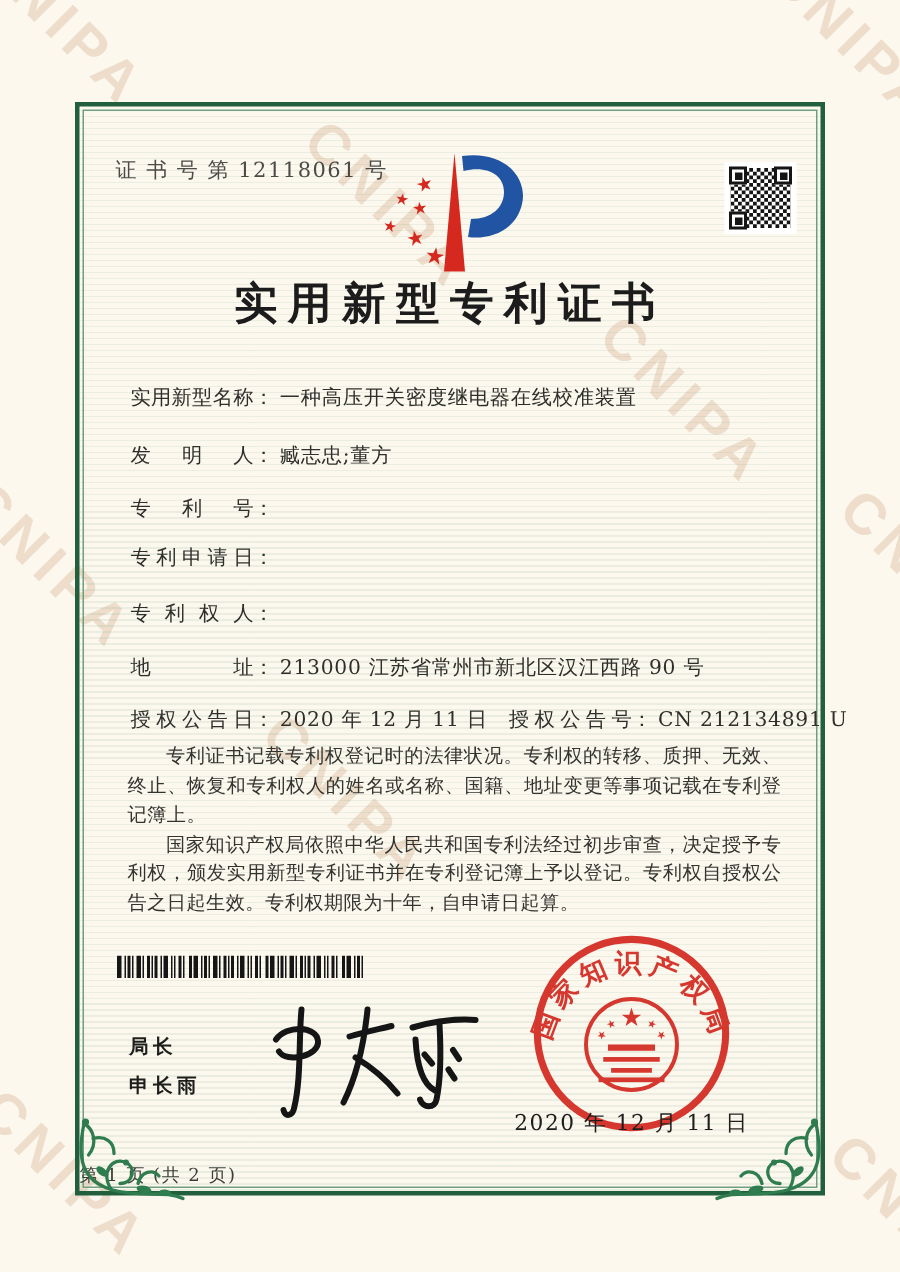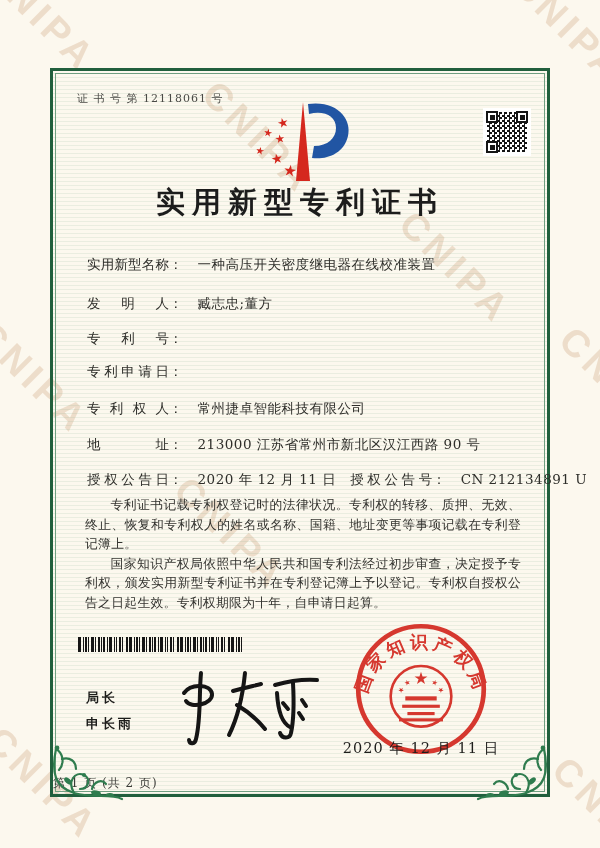--- a/index.html
+++ b/index.html
@@ -7,35 +7,35 @@
   .page{position:relative;width:600px;height:848px;margin:0 auto;background:#fcf8ee;overflow:hidden;}
   
   .wm{position:absolute;font-family:"Liberation Sans",sans-serif;font-weight:700;
       font-size:38px;letter-spacing:5px;color:#dfc3a8;opacity:.5;transform:rotate(45deg);
       white-space:nowrap;pointer-events:none;}
   
   .frame{position:absolute;left:50px;top:68px;width:500px;height:729px;border:3px solid #215f3d;
          box-sizing:border-box;background:repeating-linear-gradient(0deg,rgba(105,160,125,.12) 0 1px,transparent 1px 4px);}
   .frame-inner-line{position:absolute;inset:2px;border:1px solid #6f9f81;pointer-events:none;}
   .abs{position:absolute;}
-  .certno{left:24px;top:20px;font-size:11px;color:#4a4a46;letter-spacing:1px;}
+  .certno{left:24px;top:34px;font-size:14px;color:#4a4a46;letter-spacing:1px;}
   .title{left:0;top:112px;width:100%;text-align:center;font-size:29px;font-weight:700;
          letter-spacing:7px;color:#1c1c1c;}
   
   .qr{left:430px;top:37px;width:48px;height:48px;background:#fff;}
   .qr-noise{position:absolute;inset:4px;background:repeating-conic-gradient(#151515 0% 25%,transparent 0% 50%) 0 0/5px 5px;}
   .qf{position:absolute;width:12px;height:12px;border:2.5px solid #151515;background:#fff;box-sizing:border-box;}
   .qf::after{content:"";position:absolute;inset:1.5px;background:#151515;}
   .qf.tl{left:3px;top:3px}.qf.tr{right:3px;top:3px}.qf.bl{left:3px;bottom:3px}
   
   .row{position:absolute;left:34px;display:flex;align-items:baseline;font-size:13.5px;color:#2e2e2a;white-space:nowrap;}
   .flabel{width:82px;}
   [data-justify]{display:flex;justify-content:space-between;}
   .colon{margin:0 1px 0 0;}
-  .fvalue{margin-left:14px;letter-spacing:.5px;}
+  .fvalue{margin-left:3px;letter-spacing:.5px;}
   .row2{display:flex;margin-left:14px;align-items:baseline;}
   
   .paras{left:32px;top:424px;width:436px;font-size:12.8px;line-height:19.6px;color:#33332f;
          text-align:justify;letter-spacing:.3px;}
   .paras p{margin:0;text-indent:2em;}
   
   .barcode{left:25px;top:566px;}
   
   .signer{left:33px;top:614px;font-family:"Liberation Sans",sans-serif;font-weight:700;
           font-size:13px;color:#1d1d1b;letter-spacing:3px;line-height:26px;}
@@ -135,21 +135,20 @@
         <span class="colon">：</span>
     </div>
     <div class="row" style="top:329px">
       <span class="flabel" data-justify="">
           <span>专</span>
           <span>利</span>
           <span>权</span>
           <span>人</span>
         </span>
         <span class="colon">：</span>
-      <span class="fvalue">常州捷卓智能科技有限公司</span>
     </div>
     <div class="row" style="top:365px">
       <span class="flabel" data-justify="">
           <span>地</span>
           <span>址</span>
         </span>
         <span class="colon">：</span>
       <span class="fvalue">213000 江苏省常州市新北区汉江西路 90 号</span>
     </div>
     <div class="row" style="top:400px">

